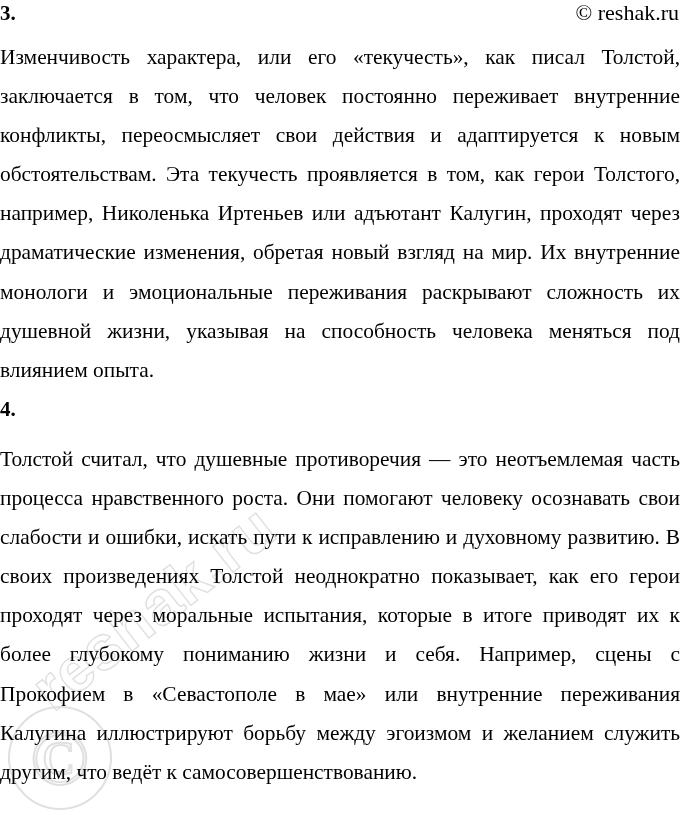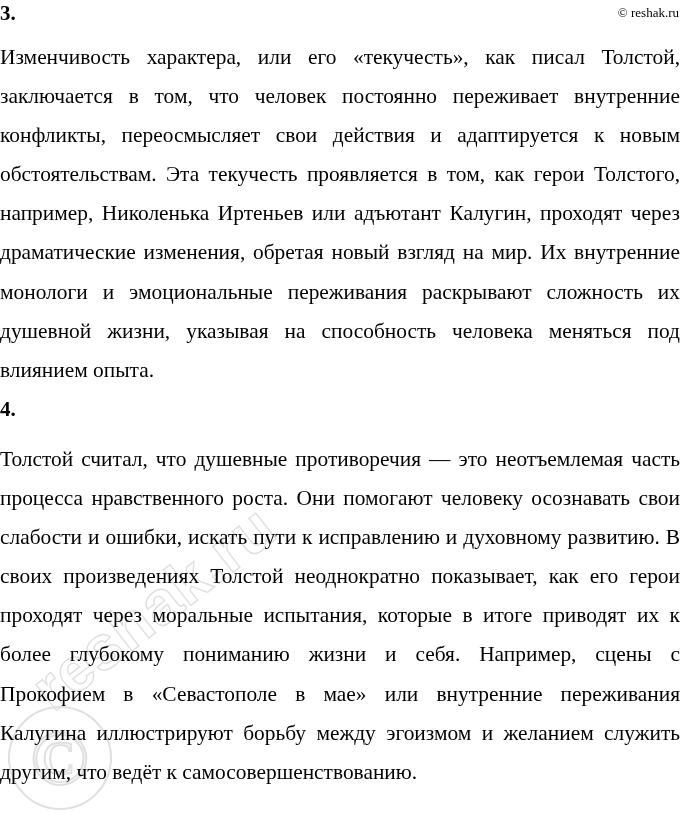--- a/index.html
+++ b/index.html
@@ -98,21 +98,21 @@
     left: 0;
     top: 0;
     font-size: 21px;
     font-weight: 700;
     line-height: 26px;
   }
   .credit {
     position: absolute;
     right: 1px;
     top: 0;
-    font-size: 13px;
+    font-size: 22px;
     line-height: 26px;
     white-space: nowrap;
   }
 
   .section-number-standalone {
     position: absolute;
     left: 0;
     font-size: 21px;
     font-weight: 700;
     line-height: 26px;

